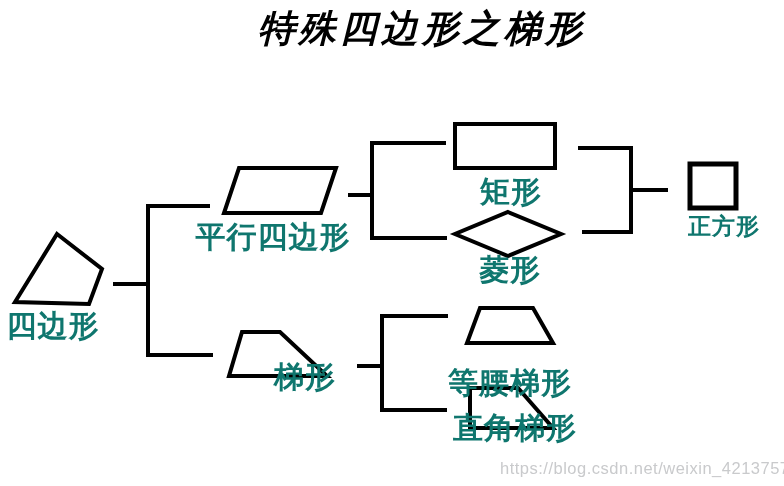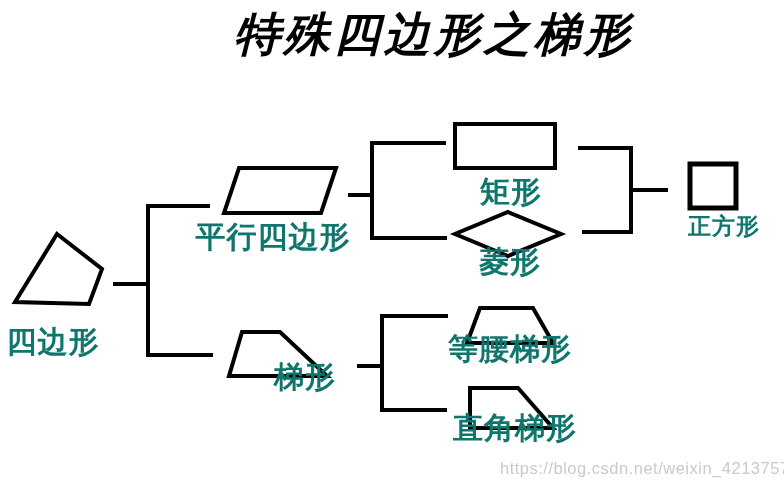--- a/index.html
+++ b/index.html
@@ -6,26 +6,26 @@
   body {
     width: 784px; height: 486px;
     background: #ffffff;
     position: relative;
     overflow: hidden;
     font-family: "Liberation Sans", sans-serif;
   }
   .stage { position: absolute; inset: 0; }
   .title {
     position: absolute;
-    left: 434px; top: 4px;
+    left: 422px; top: 4px;
     transform: translateX(-50%);
     font-family: "DejaVu Serif", serif;
     font-style: italic;
     font-weight: bold;
-    font-size: 46px;
+    font-size: 37px;
     letter-spacing: 4px;
     color: #000;
     white-space: nowrap;
   }
   svg.diagram { position: absolute; left: 0; top: 0; display: block; }
   .shape { fill: #ffffff; stroke: #000000; stroke-width: 4; stroke-linejoin: miter; }
   .shape.thick { stroke-width: 5; }
   .edge { fill: none; stroke: #000000; stroke-width: 4; stroke-linecap: butt; }
   .lbl {
     position: absolute;
@@ -64,23 +64,23 @@
     <polygon class="shape" points="57,234 102,269 89,304 15,302"></polygon>
     <polygon class="shape" points="239,168 336,168 321,213 224,213"></polygon>
     <rect class="shape" x="455" y="124" width="100" height="44"></rect>
     <polygon class="shape" points="508,212 561,234 508,256 455,234"></polygon>
     <rect class="shape thick" x="690" y="164" width="46" height="44"></rect>
     <polygon class="shape" points="242,332 280,332 327,376 229,376"></polygon>
     <polygon class="shape" points="480,308 533,308 553,343 467,343"></polygon>
     <polygon class="shape" points="470,388 518,388 553,428 470,428"></polygon>
   </svg>
 
-  <div class="lbl" style="left:53px;  top:311px;margin-top:16px;">四边形</div>
+  <div class="lbl" style="left:53px;  top:311px;">四边形</div>
   <div class="lbl" style="left:273px; top:222px;font-family:Liberation Serif, serif;">平行四边形</div>
   <div class="lbl" style="left:511px; top:177px;">矩形</div>
-  <div class="lbl" style="left:510px; top:247px;">菱形</div>
+  <div class="lbl" style="left:510px; top:255px;">菱形</div>
   <div class="lbl lbl-square" style="left:724px; top:215px;">正方形</div>
   <div class="lbl" style="left:273px; top:362px;margin-left:32px;">梯形</div>
-  <div class="lbl" style="left:510px; top:334px;font-family:Liberation Serif, serif;">等腰梯形</div>
+  <div class="lbl" style="left:510px; top:368px;font-family:Liberation Serif, serif;">等腰梯形</div>
   <div class="lbl" style="left:515px; top:413px;">直角梯形</div>
 
   <div class="watermark">https://blog.csdn.net/weixin_42137574</div>
 </div>
 
 </body></html>

